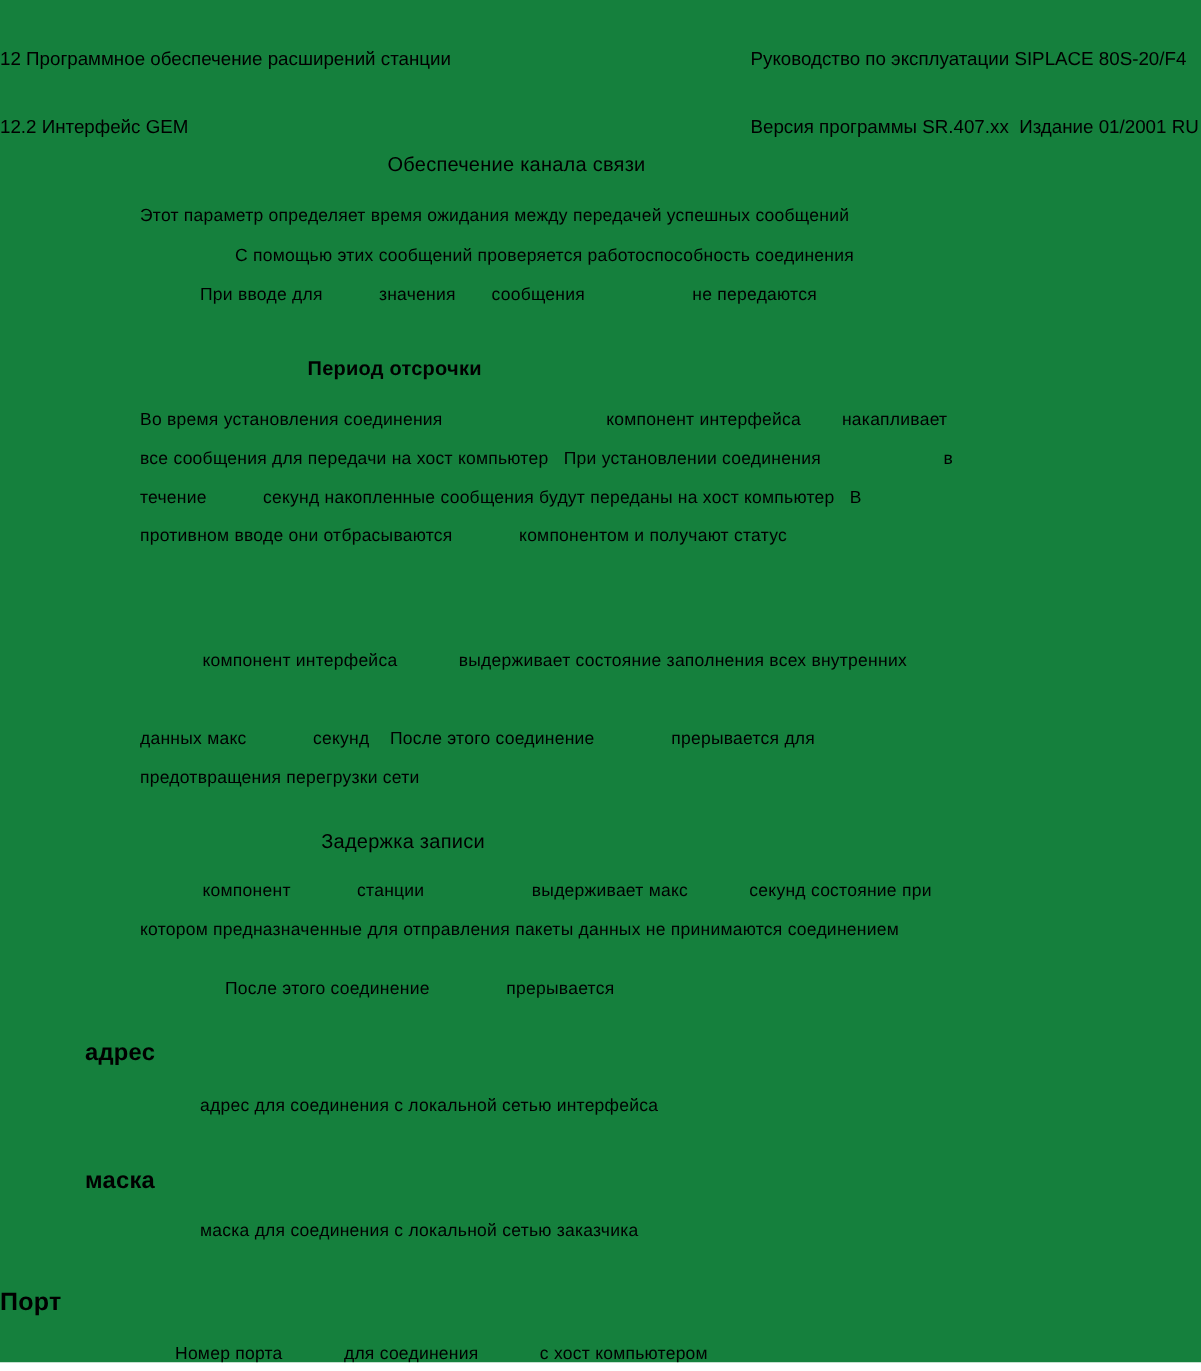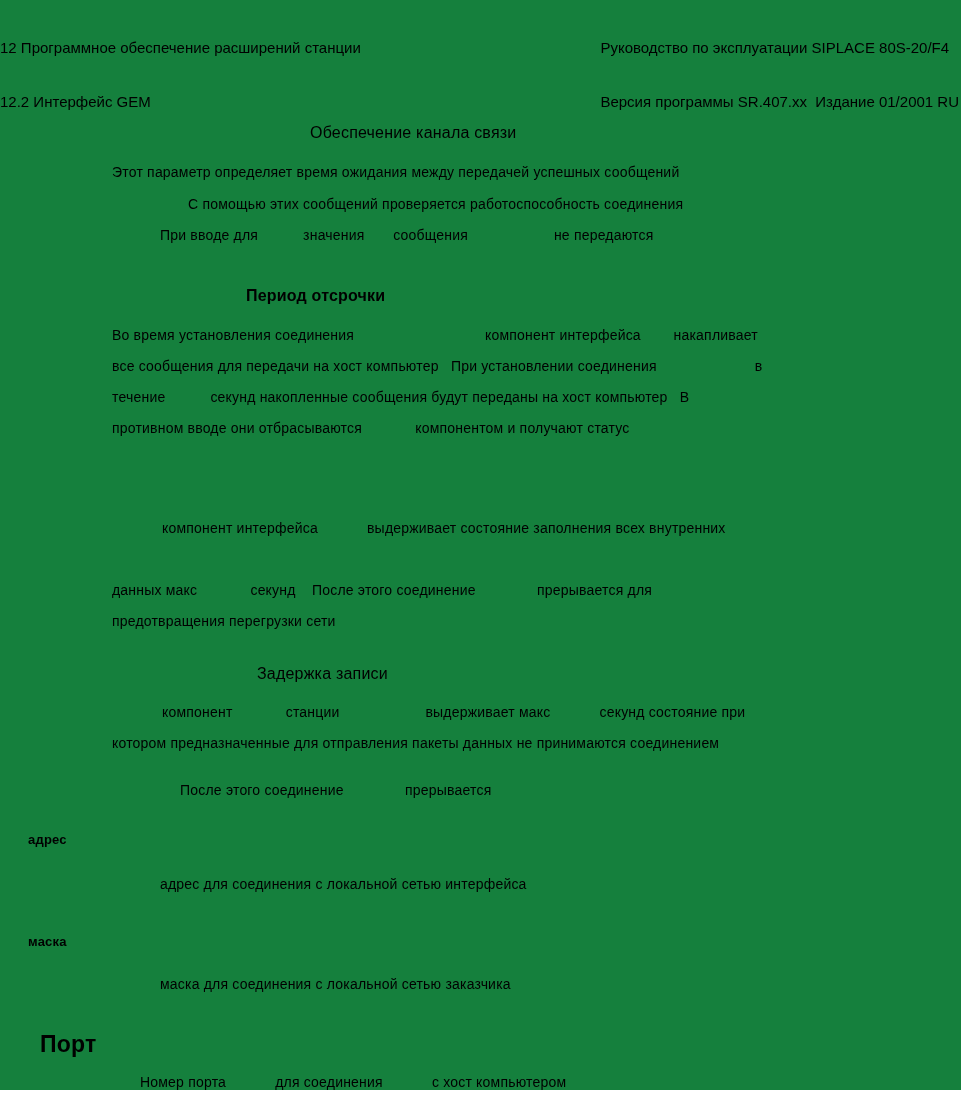--- a/index.html
+++ b/index.html
@@ -10,22 +10,22 @@
     background: #15803d;
     color: #000000;
     font-family: "Liberation Sans", sans-serif;
     overflow: hidden;
   }
   .abs { position: absolute; white-space: pre; }
   .hdr { font-size: 15px; line-height: 18px; }
   .hdr-right { text-align: left; }
   .sec-title { font-size: 16px; line-height: 25px; letter-spacing: 0.2px; }
   .body-line { font-size: 14px; line-height: 21px; letter-spacing: 0.2px; }
-  .param-label { font-size: 13px; font-weight: bold; letter-spacing: 0.2px; }
-  .param-label-big { font-size: 23px; font-weight: bold; letter-spacing: 0.2px; margin-left: 40px; }
+  .param-label { font-size: 19px; font-weight: bold; letter-spacing: 0.2px; margin-left: 40px; }
+  .param-label-big { font-size: 20px; font-weight: bold; letter-spacing: 0.2px; }
 
   
   .hl { left: 0px; top: 3px; }
   .hr { right: 2px; top: 3px; }
 
   
   .t1 { left: 310px; top: 120px; }
   .s1l0 { left: 112px; top: 162px; }
   .s1l1 { left: 188px; top: 194px; }
   .s1l2 { left: 160px; top: 225px; }

